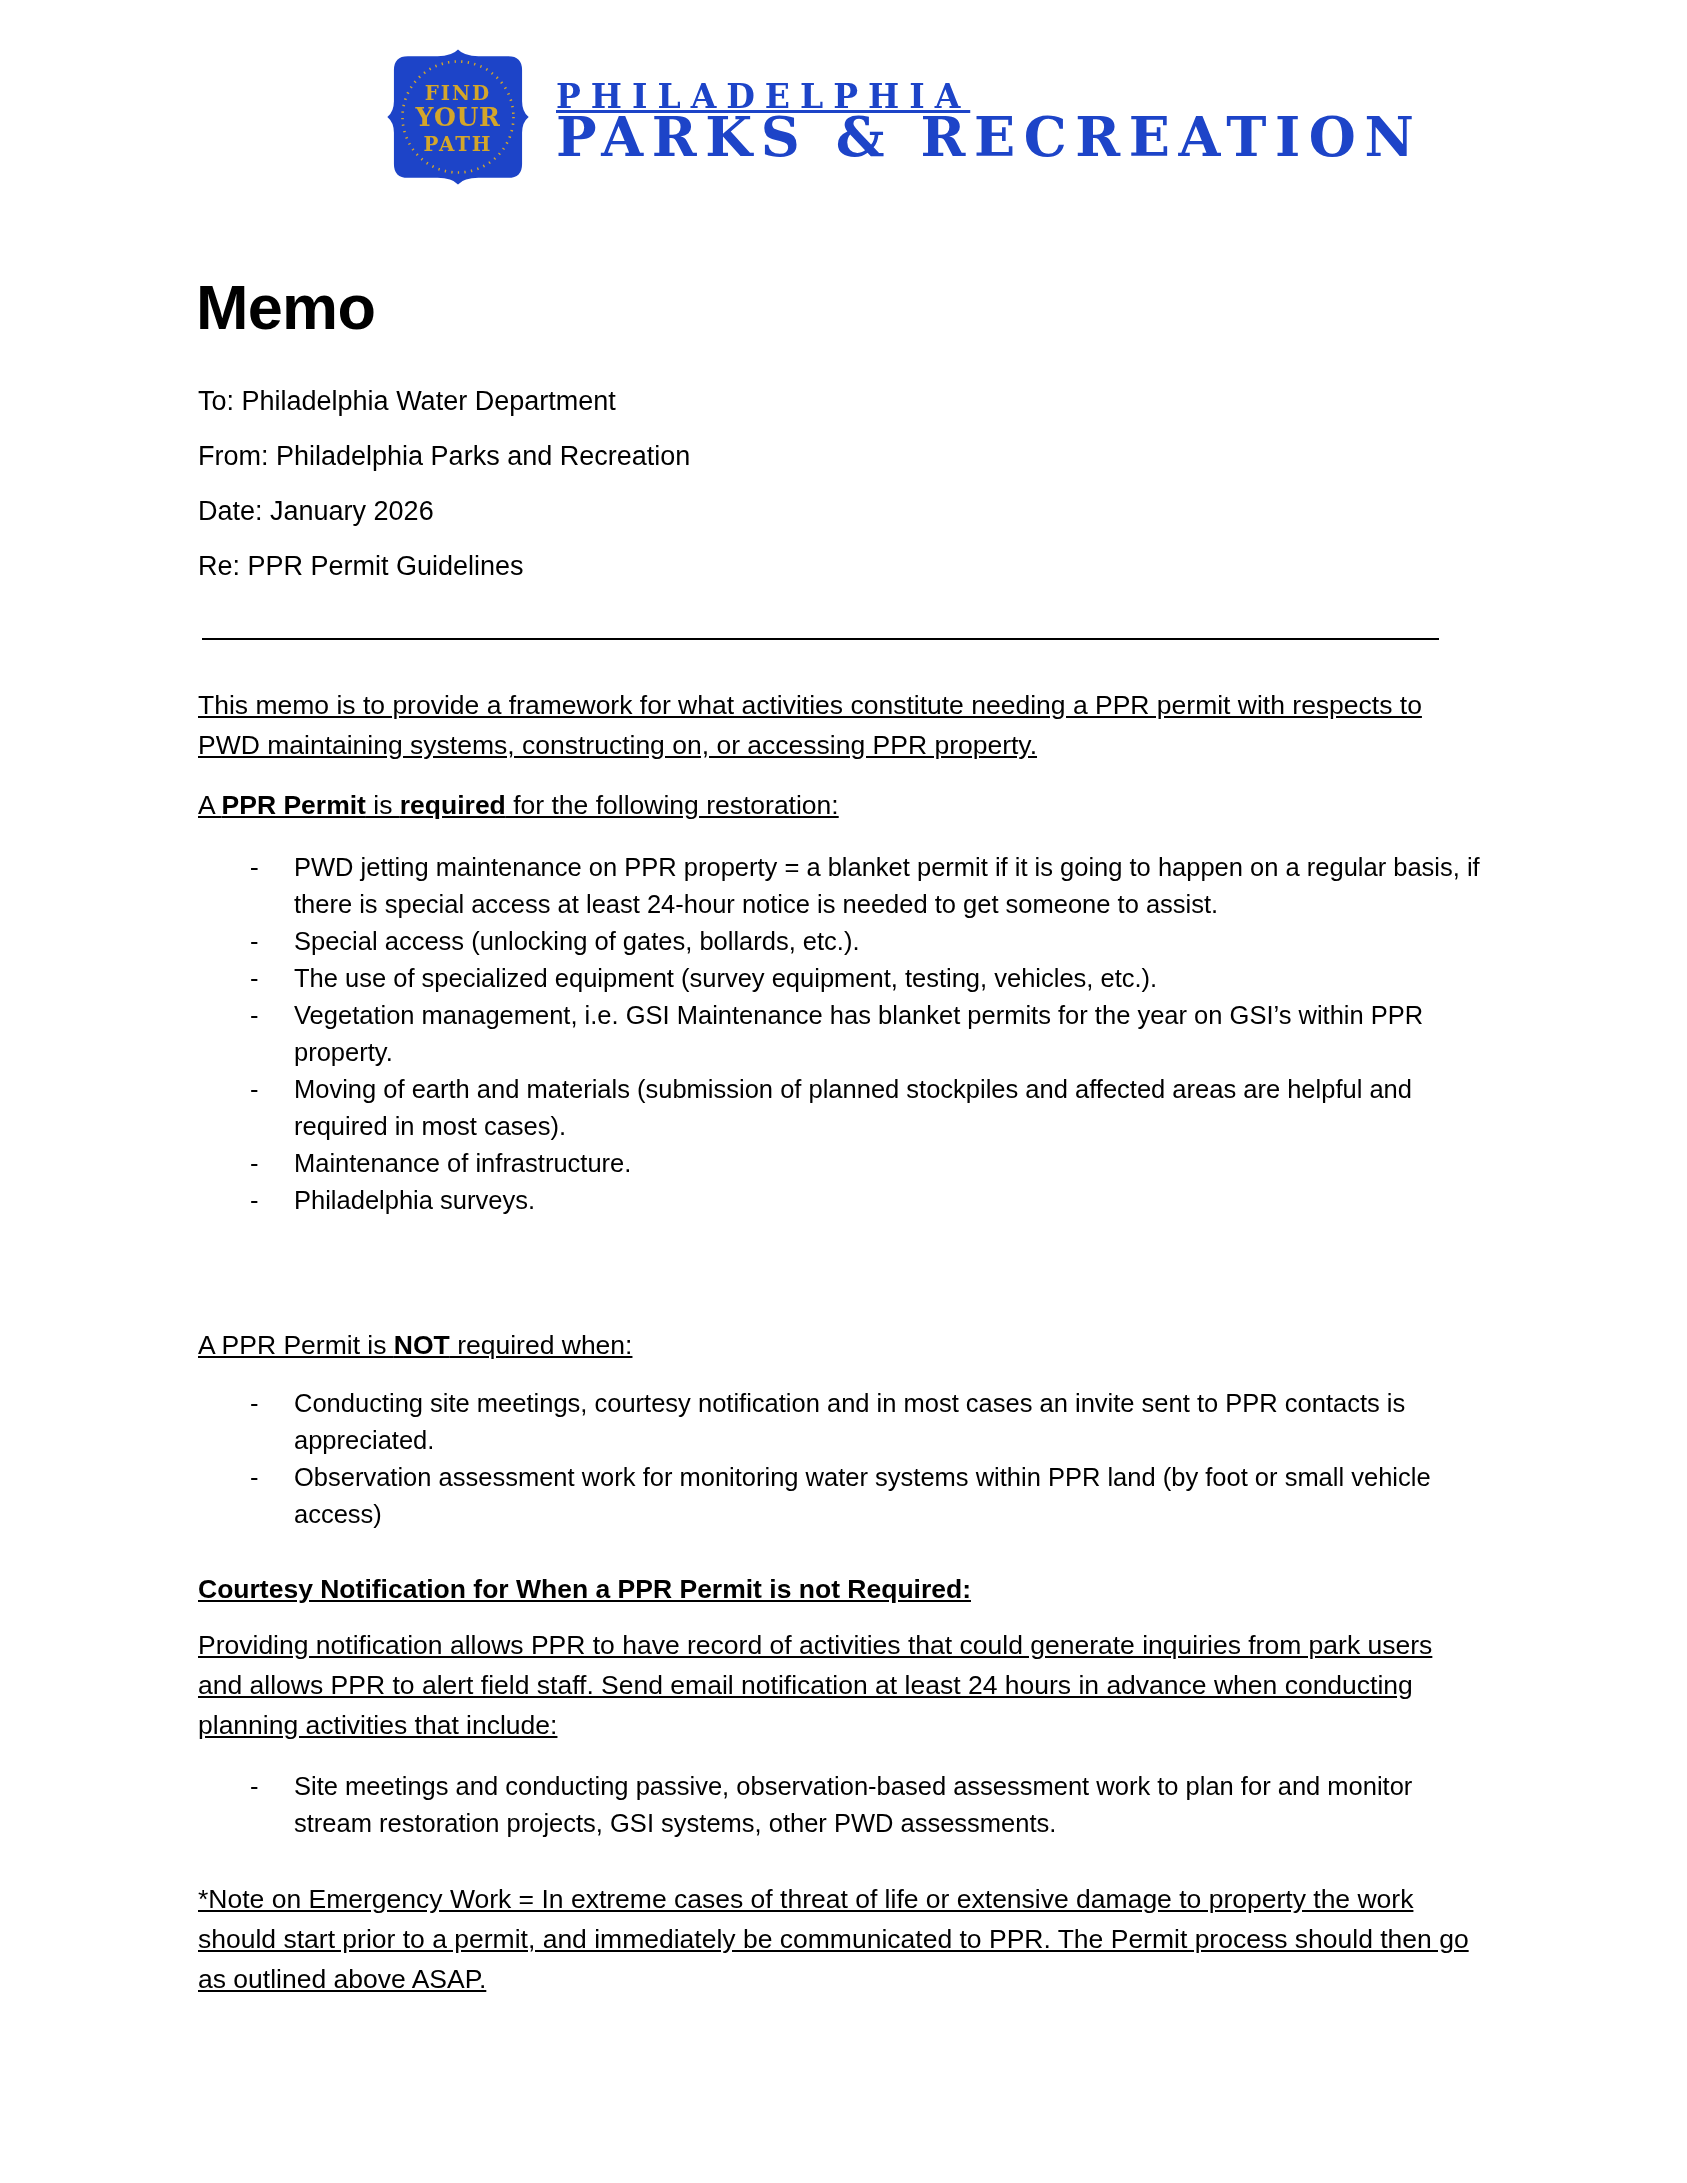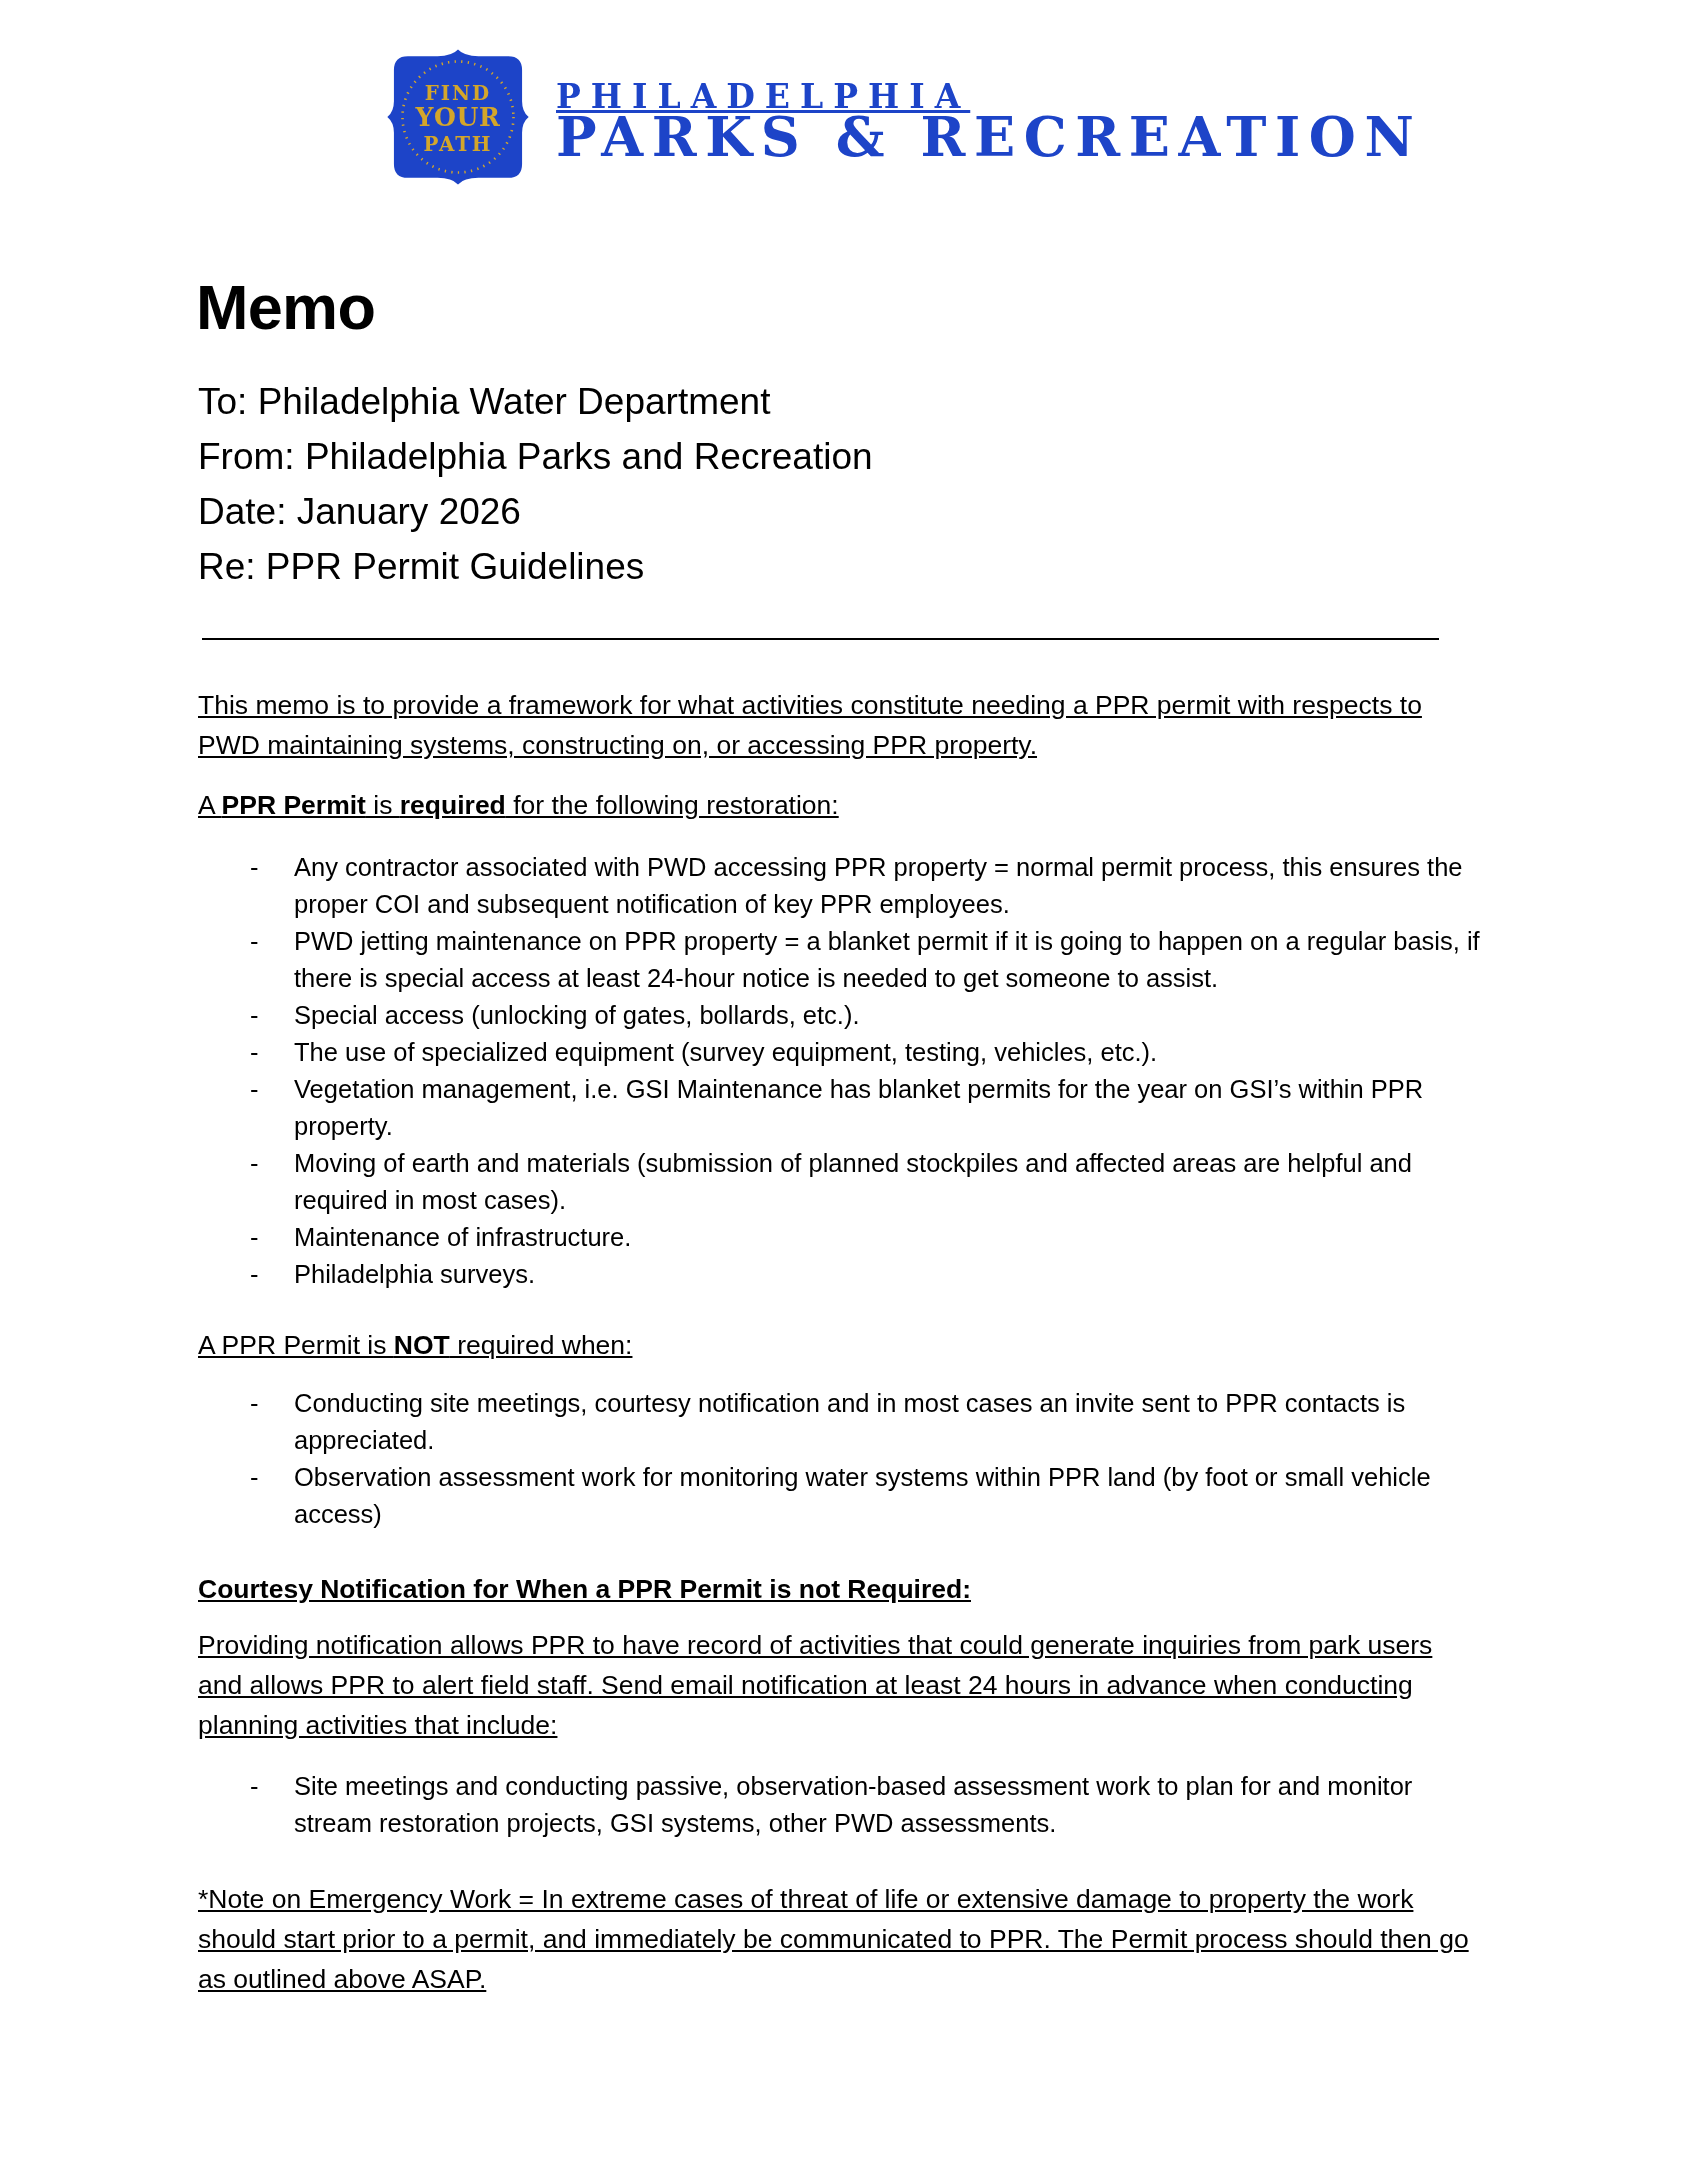--- a/index.html
+++ b/index.html
@@ -7,21 +7,21 @@
   .page { position: absolute; left: 0; top: 0; width: 1687px; height: 1932px; background: #fff; }
 
   
   .logo-badge { position: absolute; left: 386px; top: 48px; width: 144px; height: 138px; }
   .logo-text { position: absolute; left: 556px; top: 78px; font-family: "DejaVu Serif", serif; font-weight: bold; color: #1d44c8; letter-spacing: 9.3px; }
   .logo-line1 { font-size: 33px; line-height: 37px; letter-spacing: 10px; text-decoration: underline; }
   .logo-line2 { font-size: 54px; line-height: 46px; letter-spacing: 8.6px; margin-top: -1.3px; }
 
   .memo-title { position: absolute; left: 196px; top: 268px; font-size: 63px; font-weight: bold; line-height: 79px; font-family: "Liberation Sans", sans-serif; letter-spacing: -0.7px; }
 
-  .hdr { position: absolute; left: 198px; font-size: 37px; line-height: 33px; }
+  .hdr { position: absolute; left: 198px; font-size: 27px; line-height: 33px; }
 
   .rule { position: absolute; left: 202px; top: 638px; width: 1237px; height: 2px; background: #000; }
 
   .para { position: absolute; left: 198px; width: 1270px; font-size: 26.5px; line-height: 40px; text-decoration: underline; }
   .b { font-weight: bold; }
 
   .list { position: absolute; left: 198px; width: 1297px; font-size: 25.5px; line-height: 37px; font-family: "Liberation Sans", sans-serif; }
   .li { position: relative; padding-left: 96px; }
   .li .dash { position: absolute; left: 52px; top: 0; }
 </style>
@@ -50,21 +50,21 @@
   <div class="hdr" style="top:495px">Date: January 2026</div>
   <div class="hdr" style="top:550px">Re: PPR Permit Guidelines</div>
 
   <div class="rule"></div>
 
   <div class="para" style="top:685px">This memo is to provide a framework for what activities constitute needing a PPR permit with respects to PWD maintaining systems, constructing on, or accessing PPR property.</div>
 
   <div class="para" style="top:785px"><span>A </span><span class="b">PPR Permit</span><span> is </span><span class="b">required</span><span> for the following restoration:</span></div>
 
   <div class="list" style="top:849px">
-    <div class="li"><span class="dash">-</span><span>Any contractor associated with PWD accessing PPR property = normal permit process, this ensures the proper COI and subsequent notification of key PPR employees.</span></div>
+    <div class="li"><span class="dash">-</span></div>
     <div class="li"><span class="dash">-</span><span>PWD jetting maintenance on PPR property = a blanket permit if it is going to happen on a regular basis, if there is special access at least 24-hour notice is needed to get someone to assist.</span></div>
     <div class="li"><span class="dash">-</span><span>Special access (unlocking of gates, bollards, etc.).</span></div>
     <div class="li"><span class="dash">-</span><span>The use of specialized equipment (survey equipment, testing, vehicles, etc.).</span></div>
     <div class="li"><span class="dash">-</span><span>Vegetation management, i.e. GSI Maintenance has blanket permits for the year on GSI’s within PPR property.</span></div>
     <div class="li"><span class="dash">-</span><span>Moving of earth and materials (submission of planned stockpiles and affected areas are helpful and required in most cases).</span></div>
     <div class="li"><span class="dash">-</span><span>Maintenance of infrastructure.</span></div>
     <div class="li"><span class="dash">-</span><span>Philadelphia surveys.</span></div>
   </div>
 
   <div class="para" style="top:1325px"><span>A PPR Permit is </span><span class="b">NOT</span><span> required when:</span></div>

